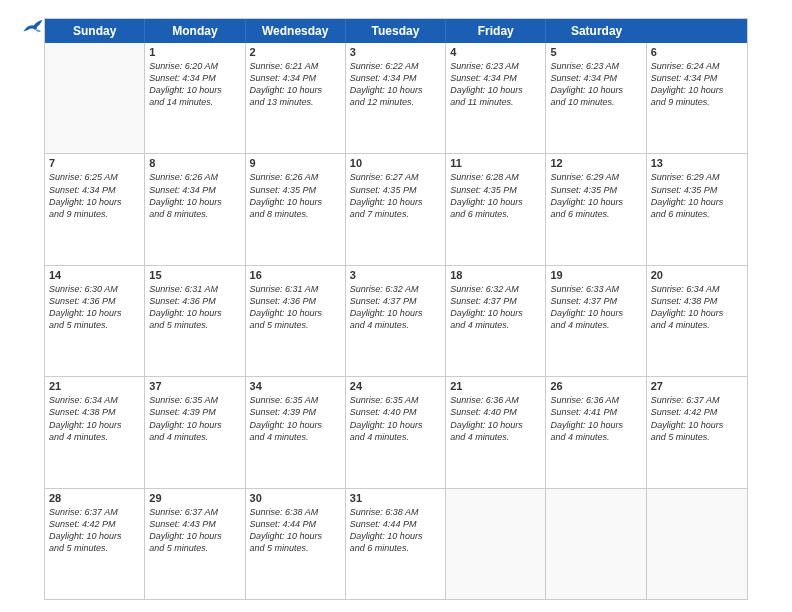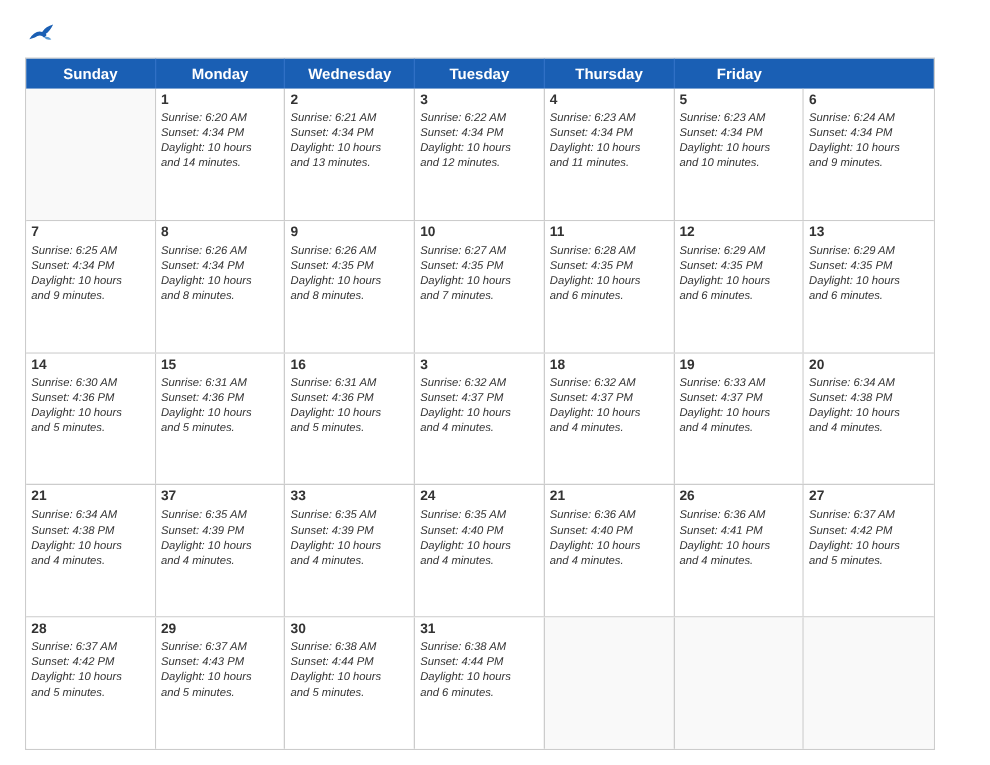--- a/index.html
+++ b/index.html
@@ -8,21 +8,21 @@
       background: #fff;
       width: 792px;
       height: 612px;
       overflow: hidden;
     }
     .page {
       width: 768px;
       height: 612px;
       padding: 18px 20px 12px 20px;
       display: flex;
-      flex-direction: column;
+      flex-direction: row;
     }
     .header {
       display: flex;
       justify-content: space-between;
       align-items: flex-start;
       margin-bottom: 10px;
     }
     .logo {
       display: flex;
       flex-direction: column;
@@ -136,22 +136,22 @@
       <div class="location"></div>
     </div>
   </div>
 
   <div class="calendar">
     <div class="cal-header-row">
     <div class="cal-header-cell">Sunday</div>
         <div class="cal-header-cell">Monday</div>
         <div class="cal-header-cell">Wednesday</div>
         <div class="cal-header-cell">Tuesday</div>
-        <div class="cal-header-cell">Thursday</div>
         <div class="cal-header-cell">Friday</div>
+        <div class="cal-header-cell">Saturday</div>
       </div>
     <div class="cal-body">
     <div class="cal-row">
           <div class="cal-cell empty"></div>
           <div class="cal-cell">
             <span class="day-num">1</span>
             <div class="info">Sunrise: 6:20 AM<br>Sunset: 4:34 PM<br>Daylight: 10 hours<br>and 14 minutes.</div>
           </div>
           <div class="cal-cell">
             <span class="day-num">2</span>
@@ -237,21 +237,21 @@
         <div class="cal-row">
           <div class="cal-cell">
             <span class="day-num">21</span>
             <div class="info">Sunrise: 6:34 AM<br>Sunset: 4:38 PM<br>Daylight: 10 hours<br>and 4 minutes.</div>
           </div>
           <div class="cal-cell">
             <span class="day-num">37</span>
             <div class="info">Sunrise: 6:35 AM<br>Sunset: 4:39 PM<br>Daylight: 10 hours<br>and 4 minutes.</div>
           </div>
           <div class="cal-cell">
-            <span class="day-num">33</span>
+            <span class="day-num">34</span>
             <div class="info">Sunrise: 6:35 AM<br>Sunset: 4:39 PM<br>Daylight: 10 hours<br>and 4 minutes.</div>
           </div>
           <div class="cal-cell">
             <span class="day-num">24</span>
             <div class="info">Sunrise: 6:35 AM<br>Sunset: 4:40 PM<br>Daylight: 10 hours<br>and 4 minutes.</div>
           </div>
           <div class="cal-cell">
             <span class="day-num">21</span>
             <div class="info">Sunrise: 6:36 AM<br>Sunset: 4:40 PM<br>Daylight: 10 hours<br>and 4 minutes.</div>
           </div>

